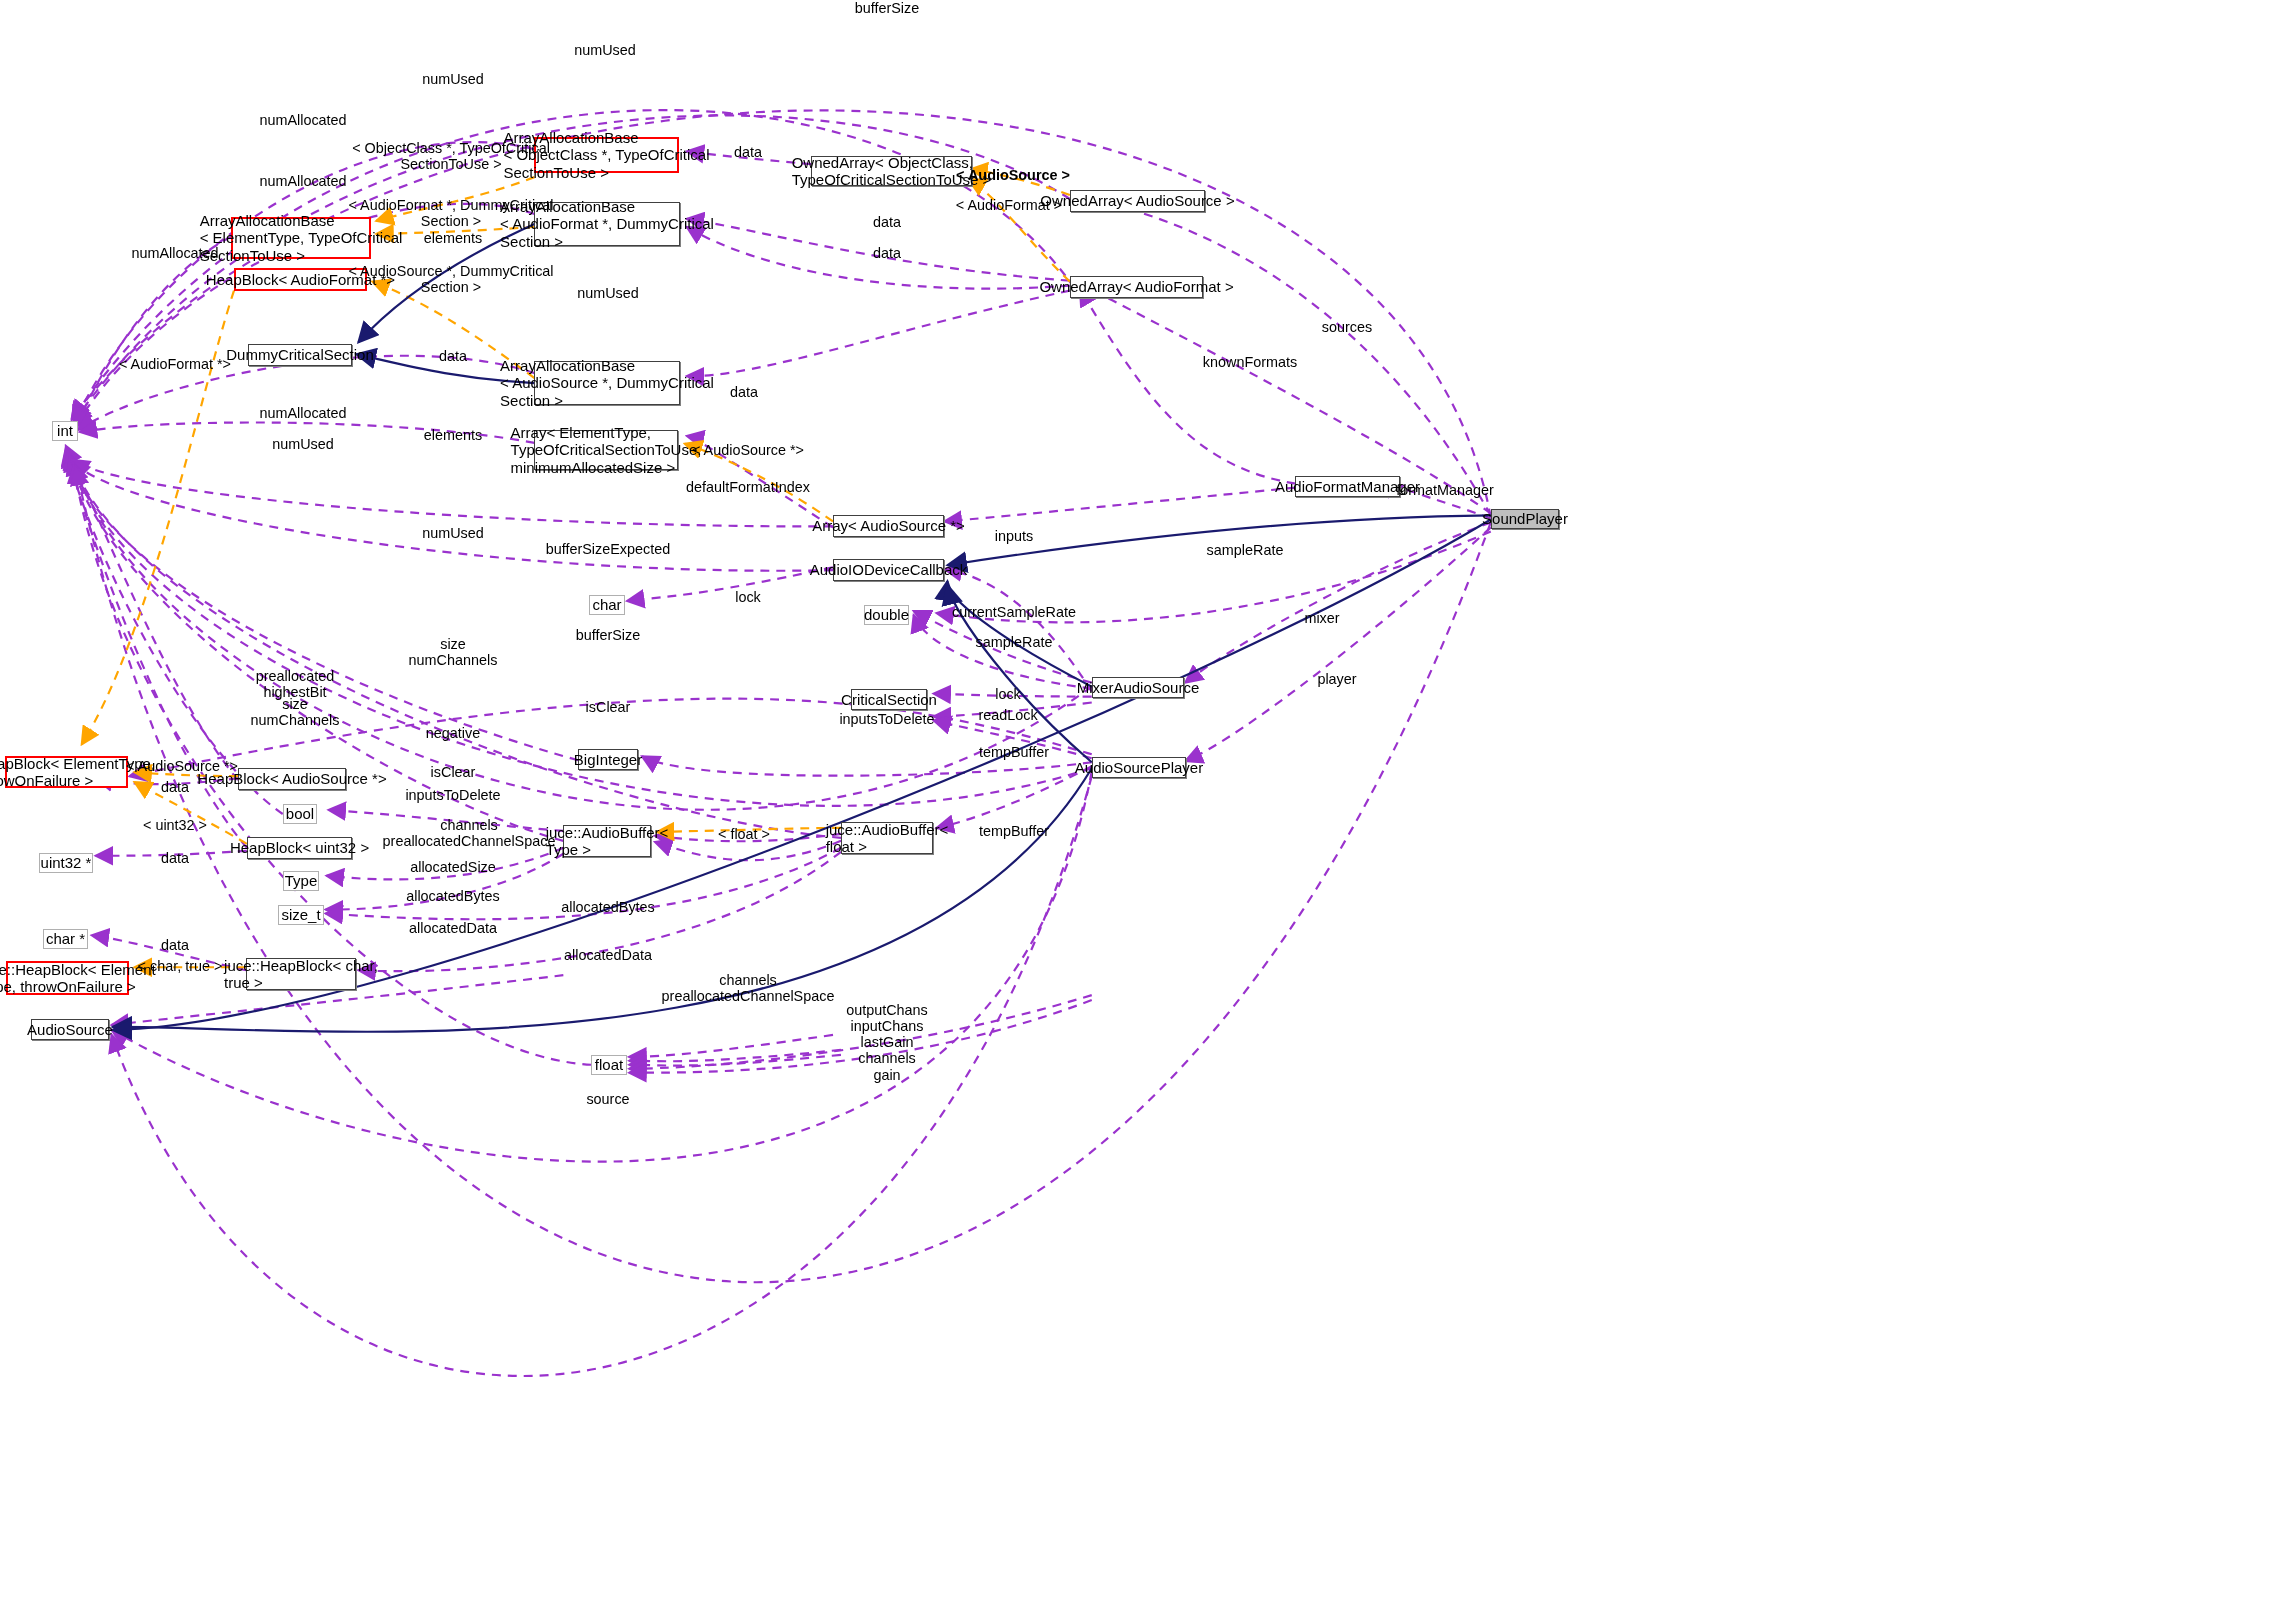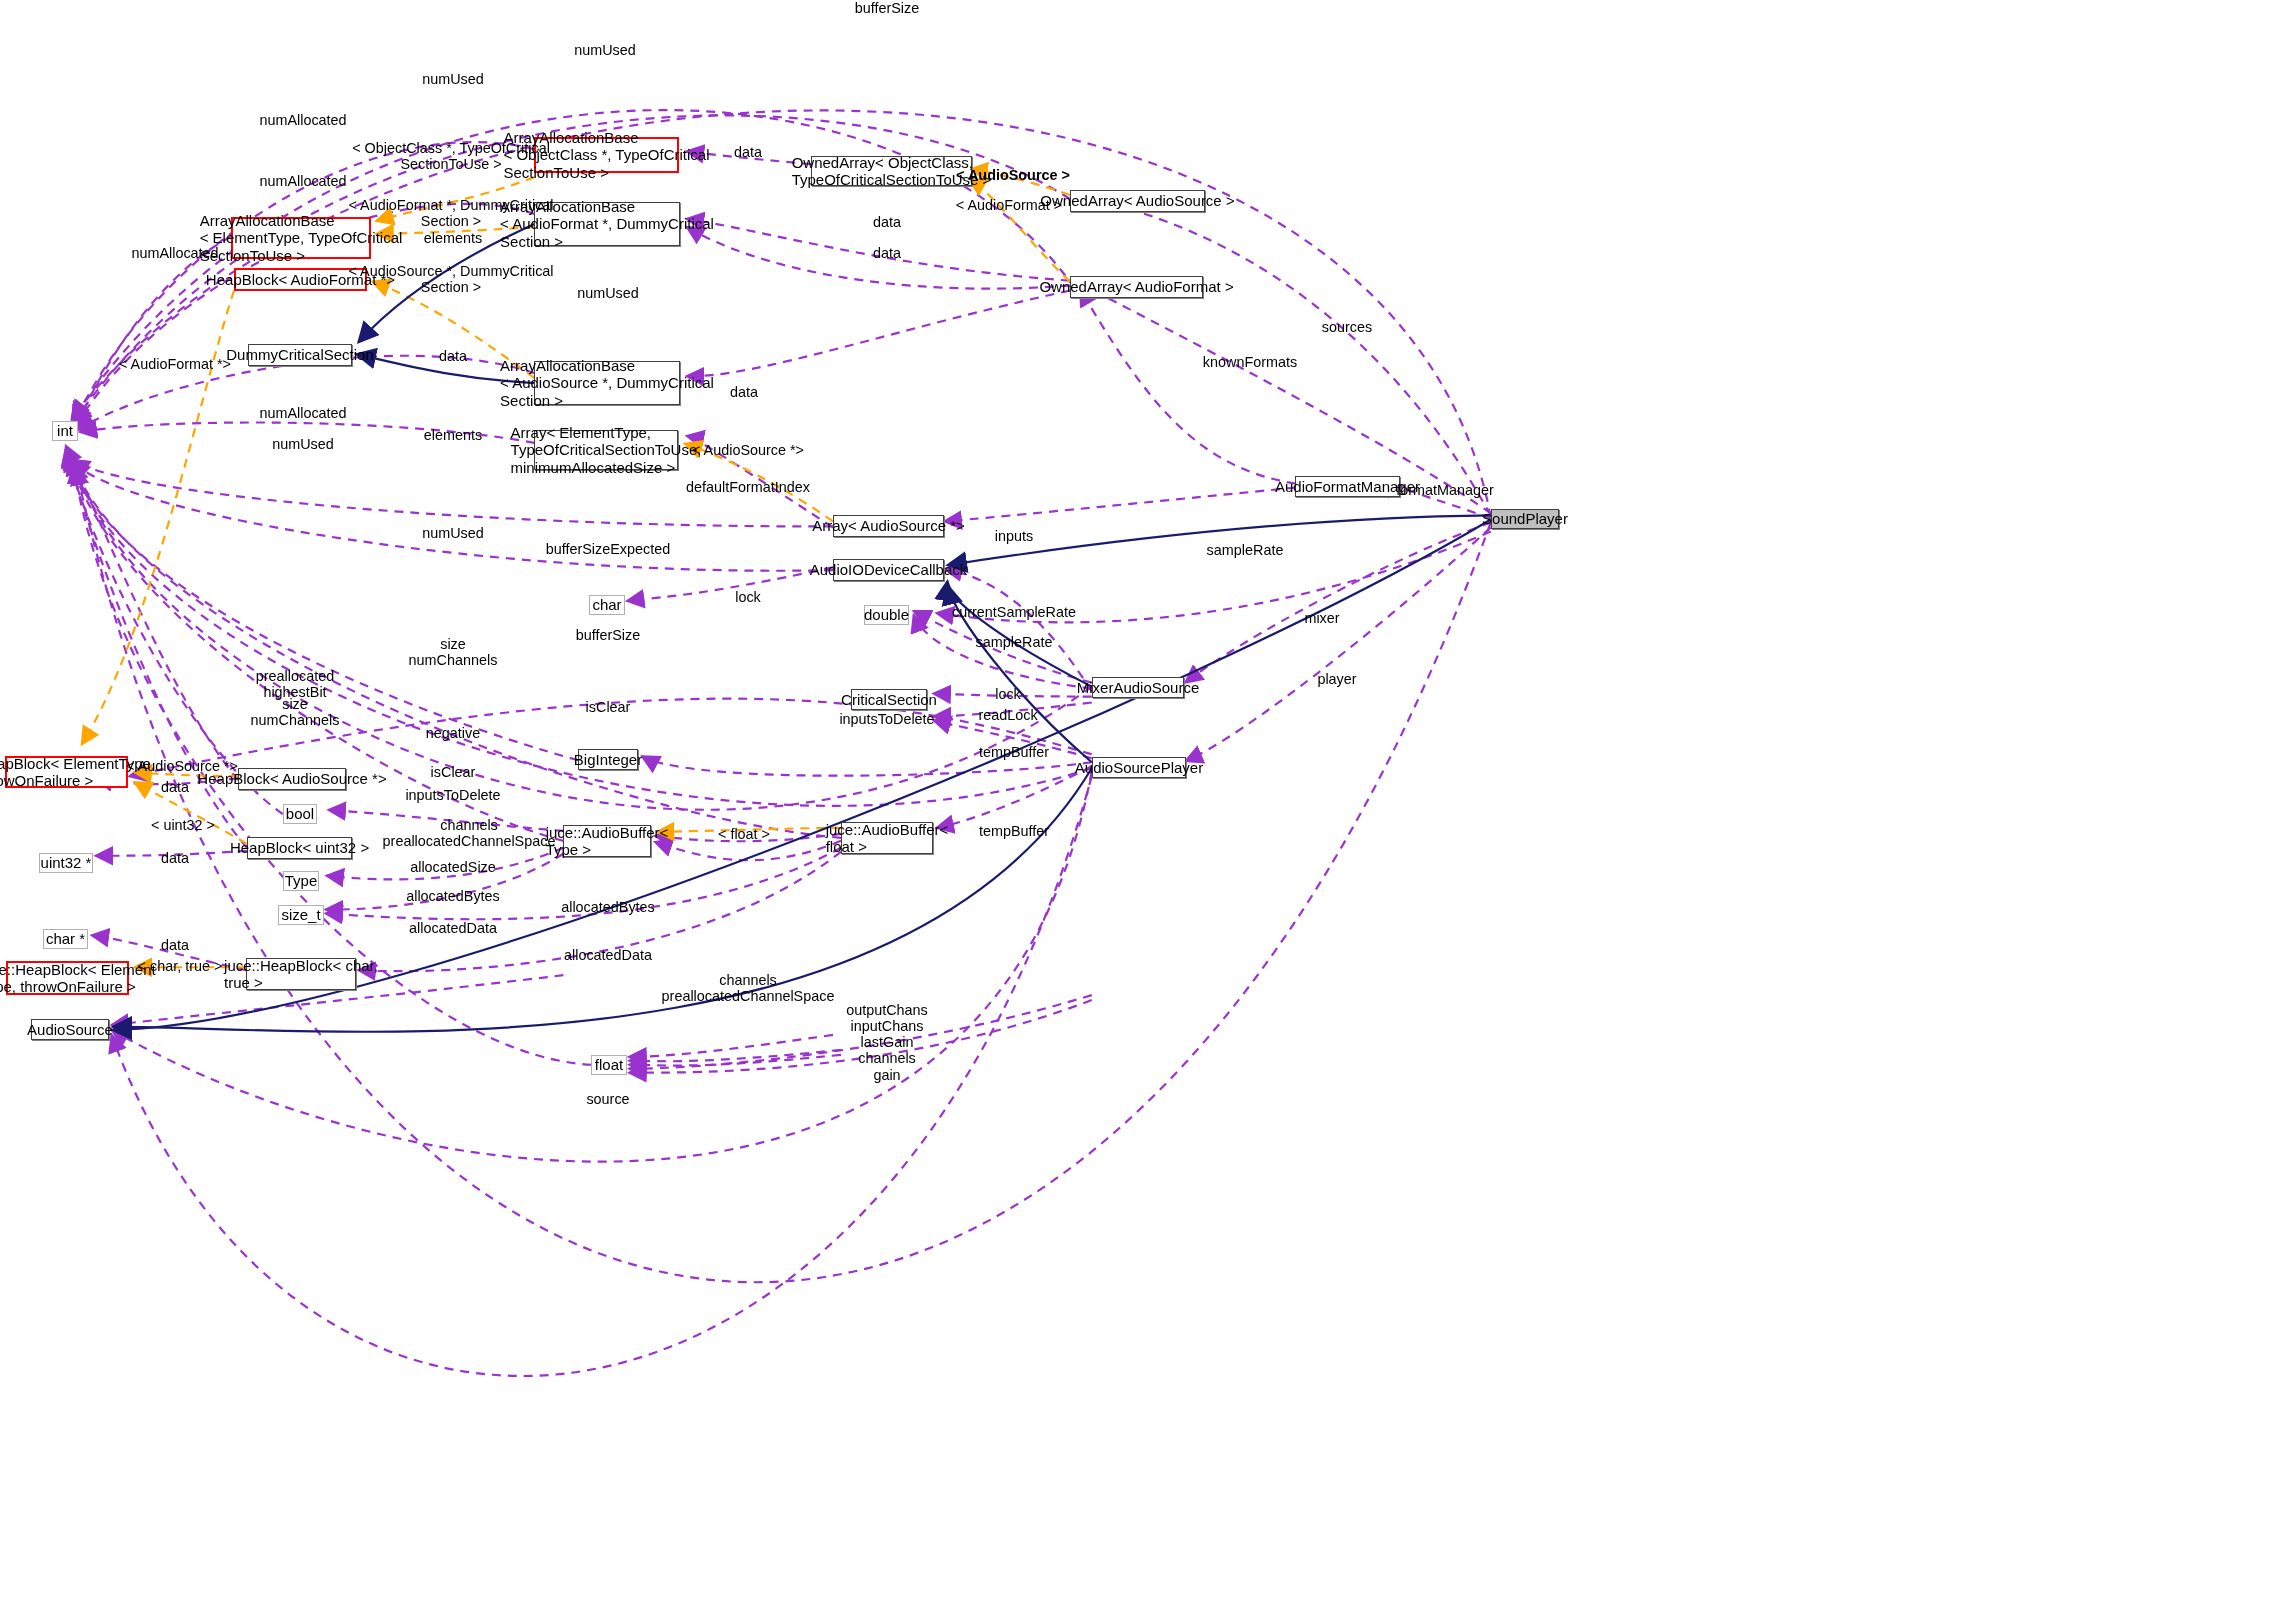--- a/index.html
+++ b/index.html
@@ -234,21 +234,21 @@
       <div class="elabel" style="left: 887px; top: 719px;">inputsToDelete</div>
       <div class="elabel" style="left: 453px; top: 733px;">negative</div>
       <div class="elabel" style="left: 1014px; top: 752px;">tempBuffer</div>
       <div class="elabel" style="left: 182px; top: 766px;">&lt; AudioSource *&gt;</div>
       <div class="elabel" style="left: 453px; top: 772px;">isClear</div>
       <div class="elabel" style="left: 175px; top: 787px;">data</div>
       <div class="elabel" style="left: 453px; top: 795px;">inputsToDelete</div>
       <div class="elabel" style="left: 469px; top: 833px;">channels
 preallocatedChannelSpace</div>
       <div class="elabel" style="left: 744px; top: 834px;">&lt; float &gt;</div>
-      <div class="elabel" style="left: 175px; top: 825px; margin-left: 8px;">&lt; uint32 &gt;</div>
+      <div class="elabel" style="left: 175px; top: 825px;">&lt; uint32 &gt;</div>
       <div class="elabel" style="left: 1014px; top: 831px;">tempBuffer</div>
       <div class="elabel" style="left: 175px; top: 858px;">data</div>
       <div class="elabel" style="left: 453px; top: 867px;">allocatedSize</div>
       <div class="elabel" style="left: 453px; top: 896px;">allocatedBytes</div>
       <div class="elabel" style="left: 608px; top: 907px;">allocatedBytes</div>
       <div class="elabel" style="left: 453px; top: 928px;">allocatedData</div>
       <div class="elabel" style="left: 175px; top: 945px;">data</div>
       <div class="elabel" style="left: 608px; top: 955px;">allocatedData</div>
       <div class="elabel" style="left: 180px; top: 966px;">&lt; char, true &gt;</div>
       <div class="elabel" style="left: 748px; top: 988px;">channels

